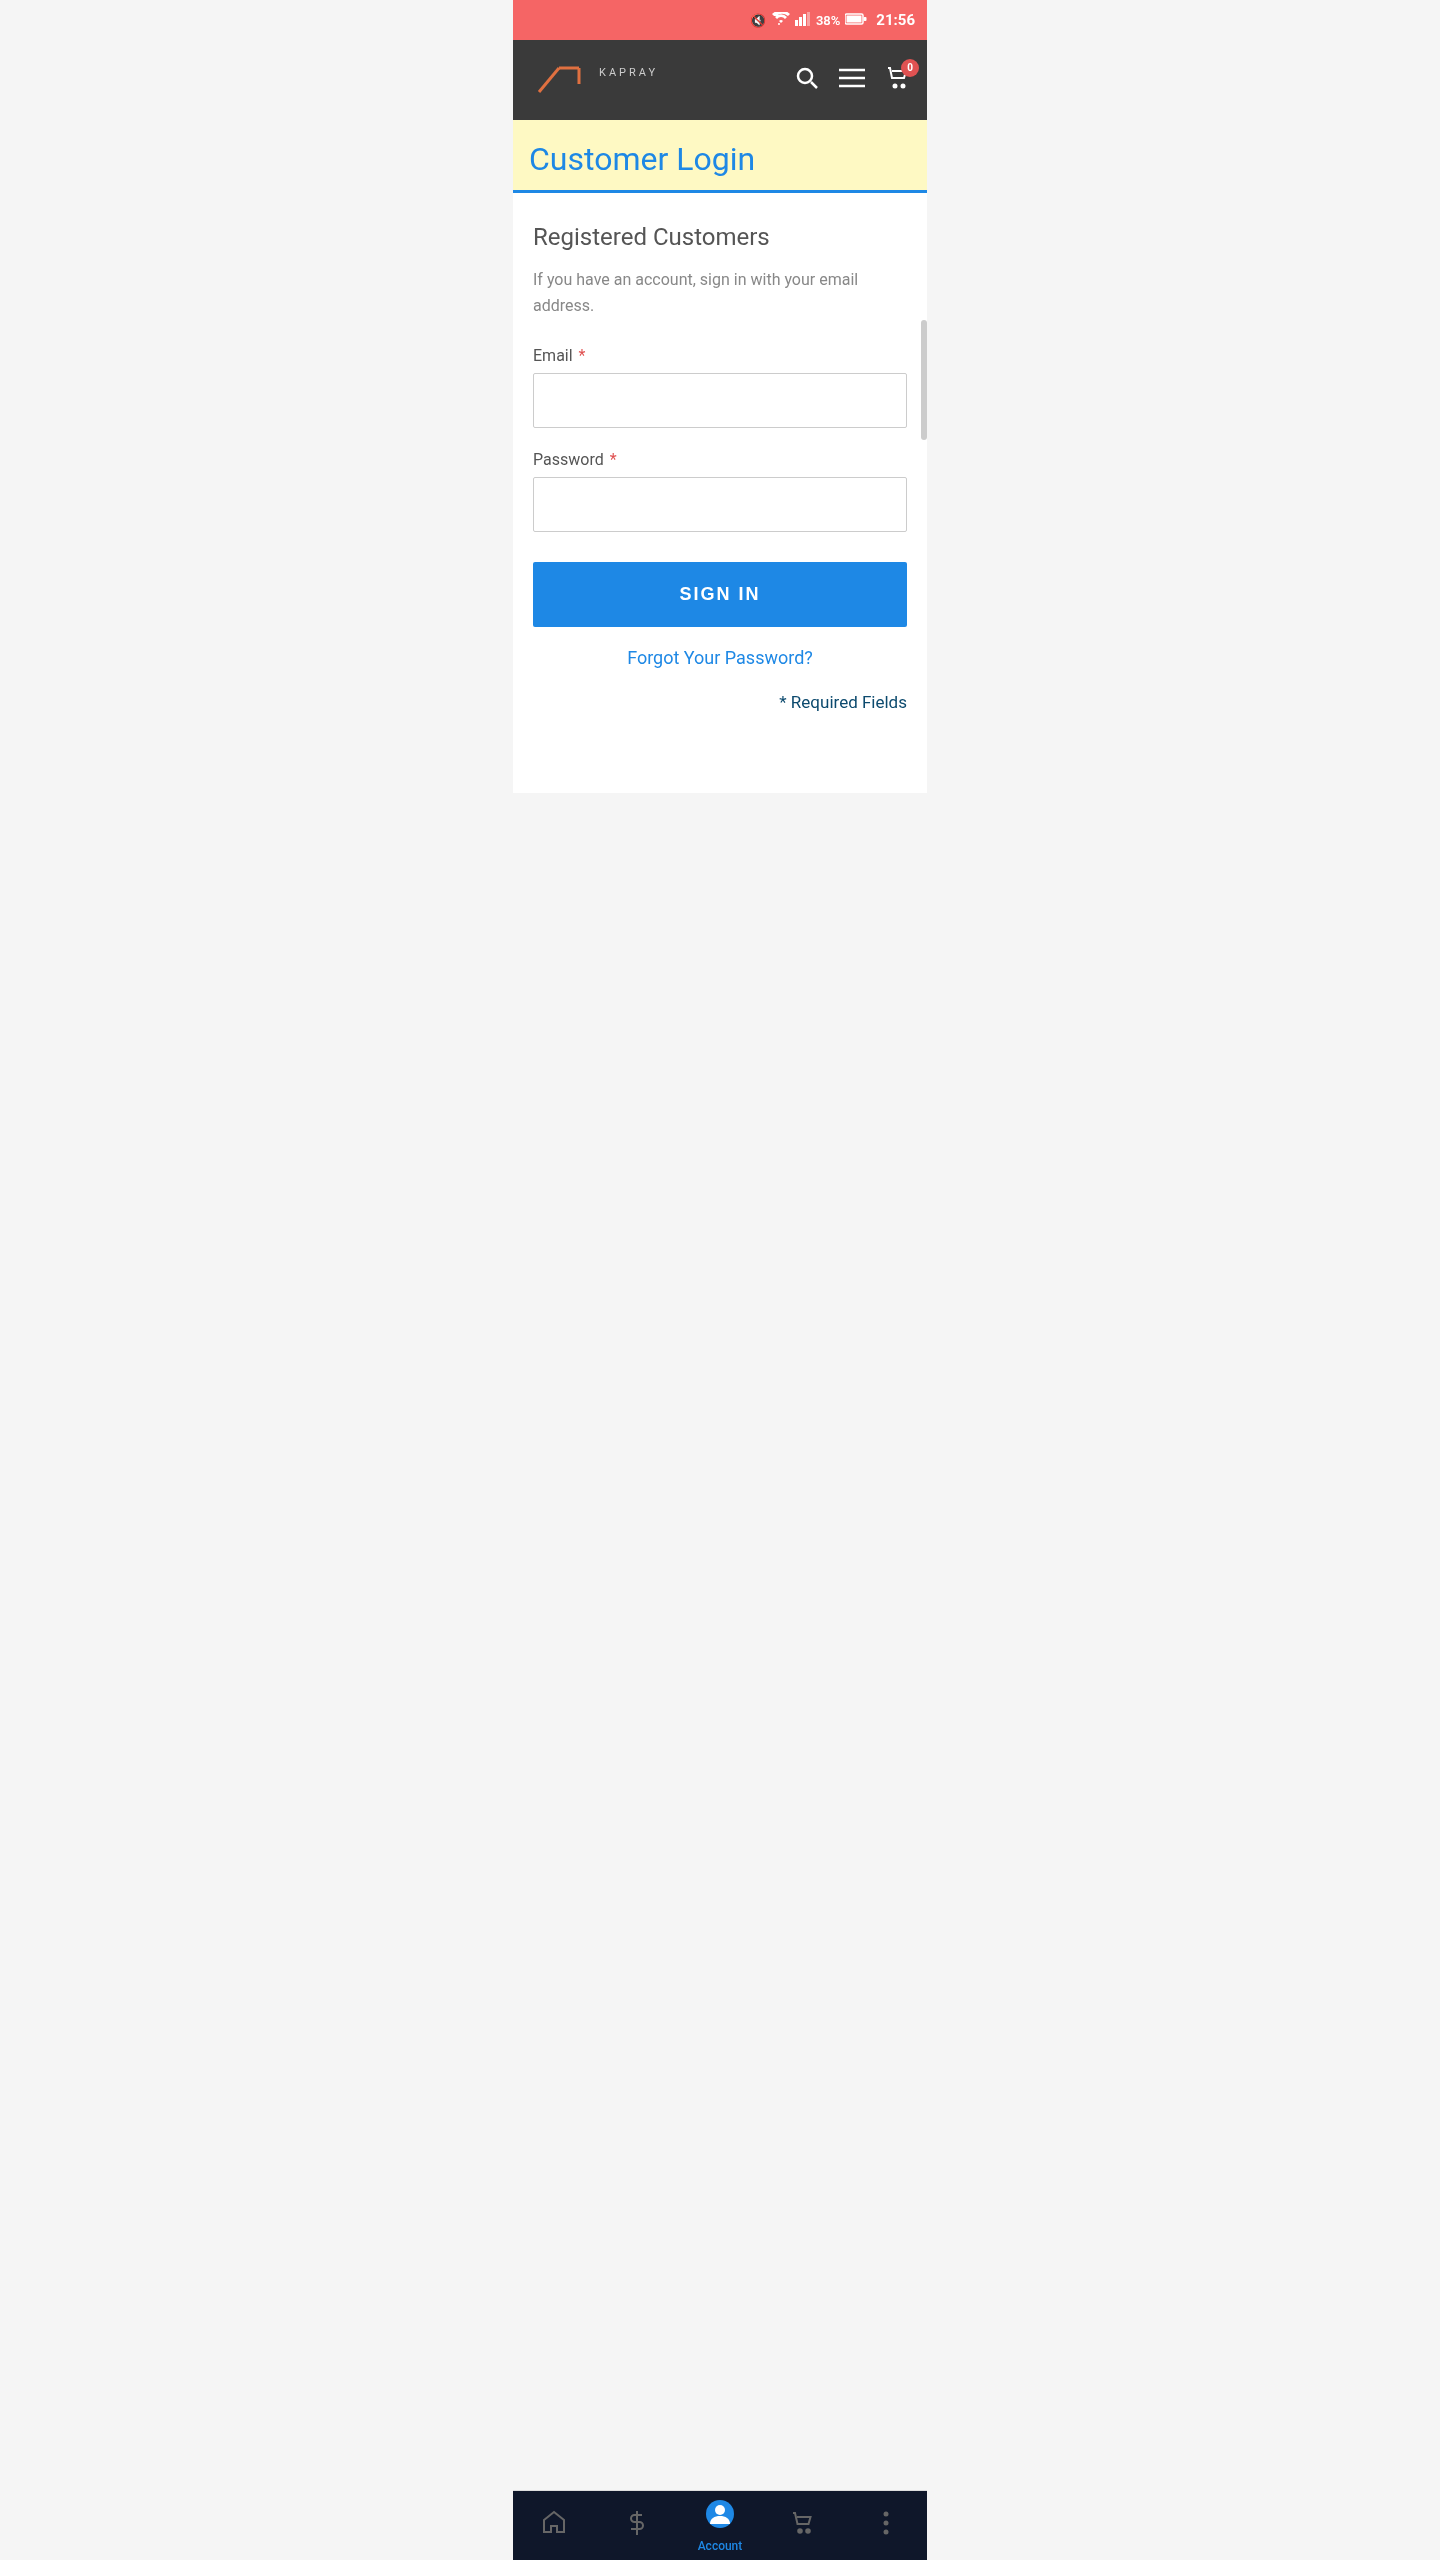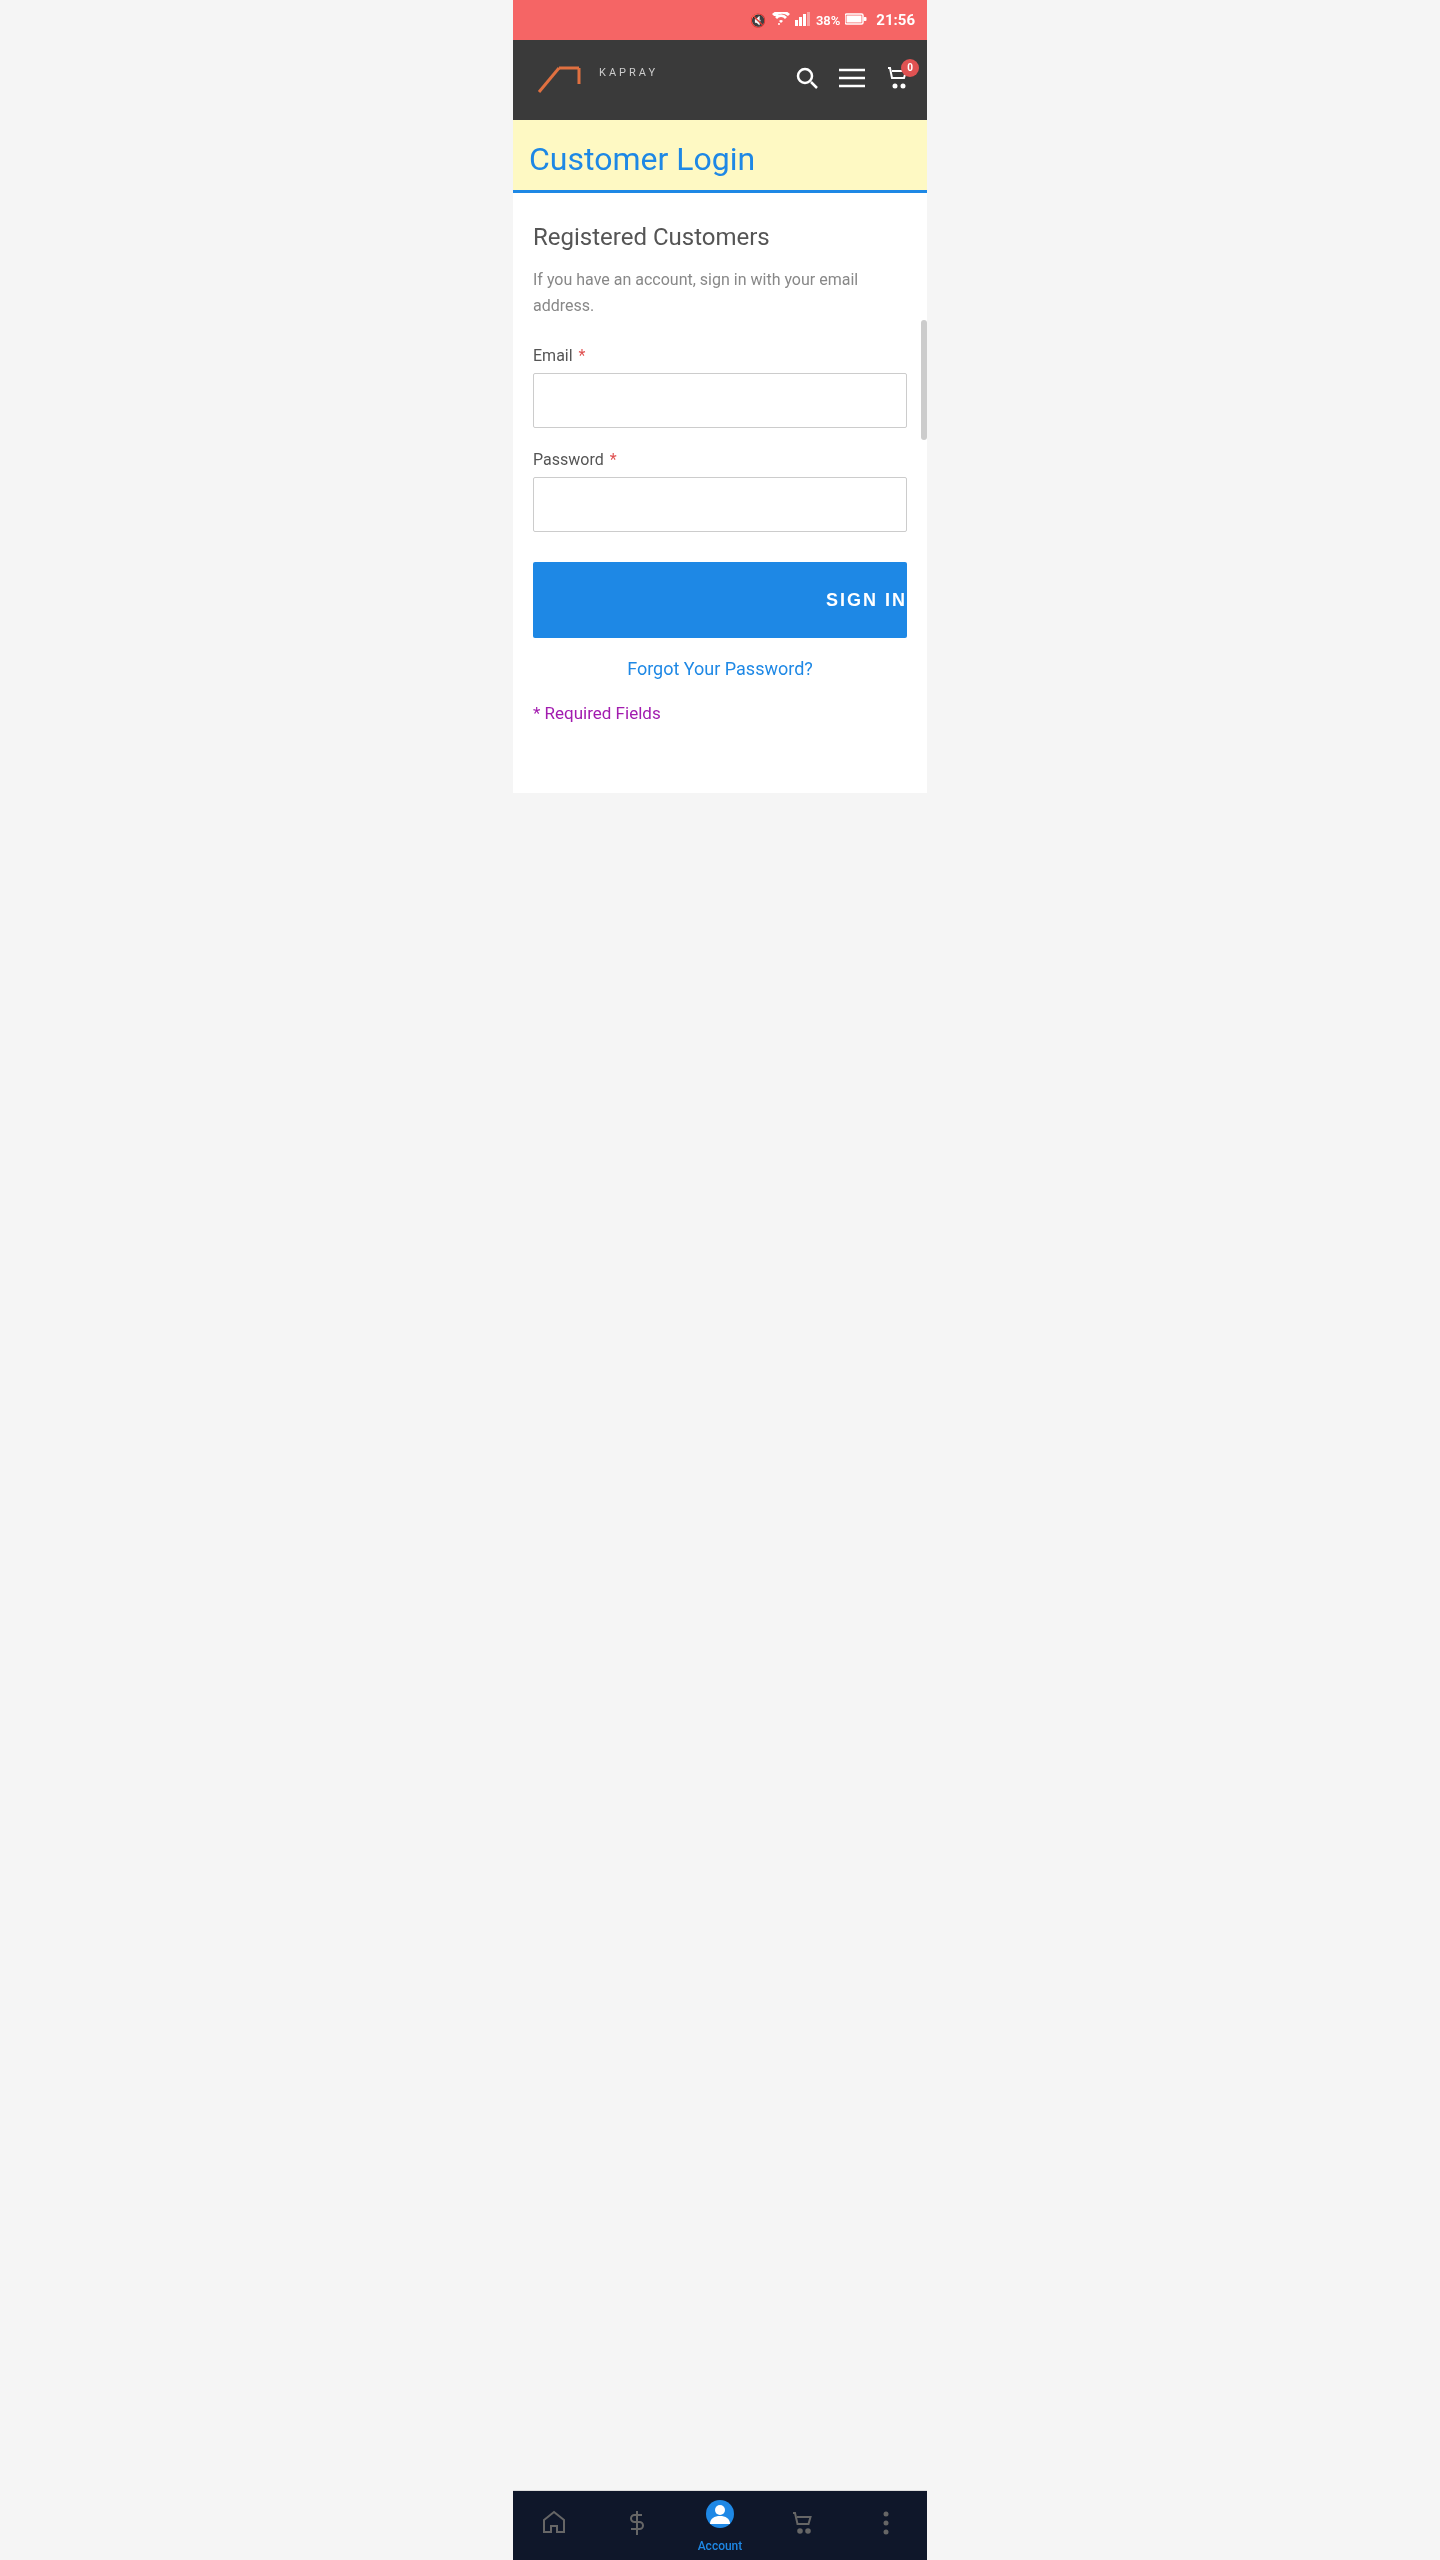--- a/index.html
+++ b/index.html
@@ -150,46 +150,45 @@
       border: 1px solid #ccc;
       border-radius: 2px;
       padding: 0 12px;
       font-size: 16px;
       outline: none;
       background: white;
     }
 
     .sign-in-btn {
       width: 100%;
-      height: 76px;
+      height: 65px;
       background: #1e88e5;
       color: white;
       border: none;
       border-radius: 2px;
       font-size: 18px;
       font-weight: 700;
       letter-spacing: 2px;
       cursor: pointer;
       margin-top: 8px;
       margin-bottom: 20px;
-      text-align: right;
     }
 
     .forgot-password {
       display: block;
       text-align: center;
       color: #1e88e5;
       font-size: 18px;
       text-decoration: none;
       margin-bottom: 24px;
     }
 
     .required-fields {
-      text-align: left;
-      color: #a21caf;
+      text-align: right;
+      color: #0c4a6e;
       font-size: 17px;
     }
 
     
     .bottom-nav {
       position: fixed;
       bottom: 0;
       left: 50%;
       transform: translateX(-50%);
       width: 414px;

